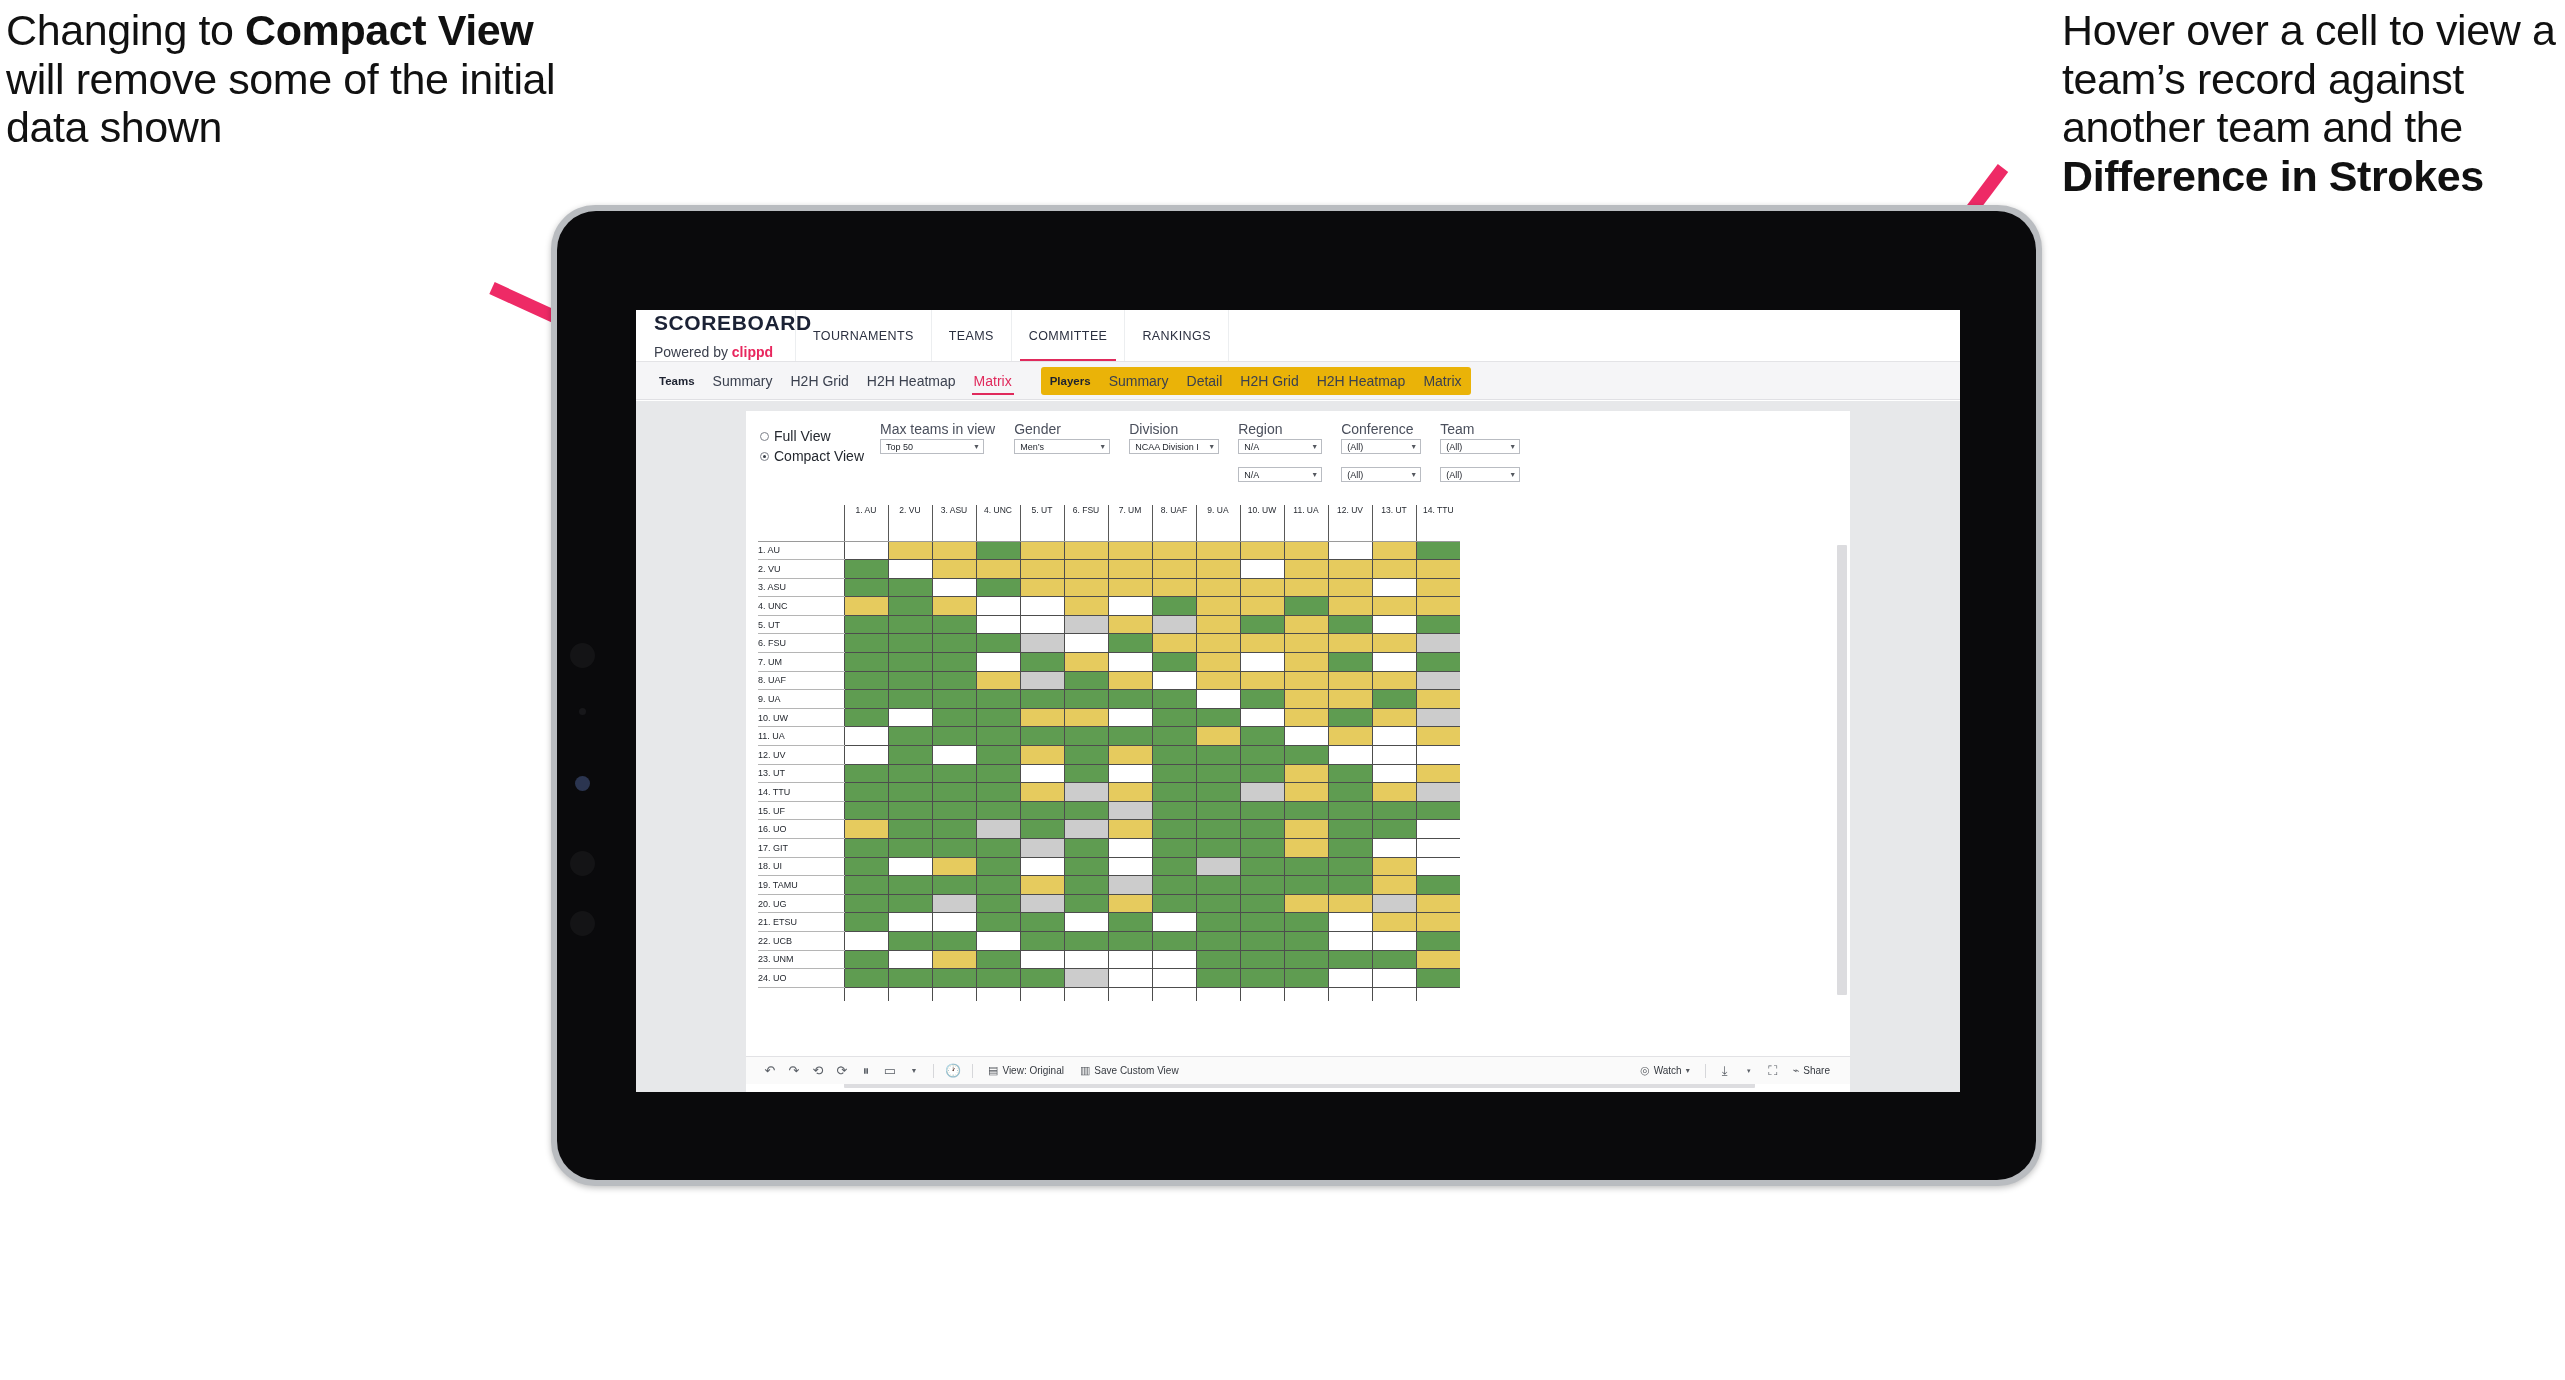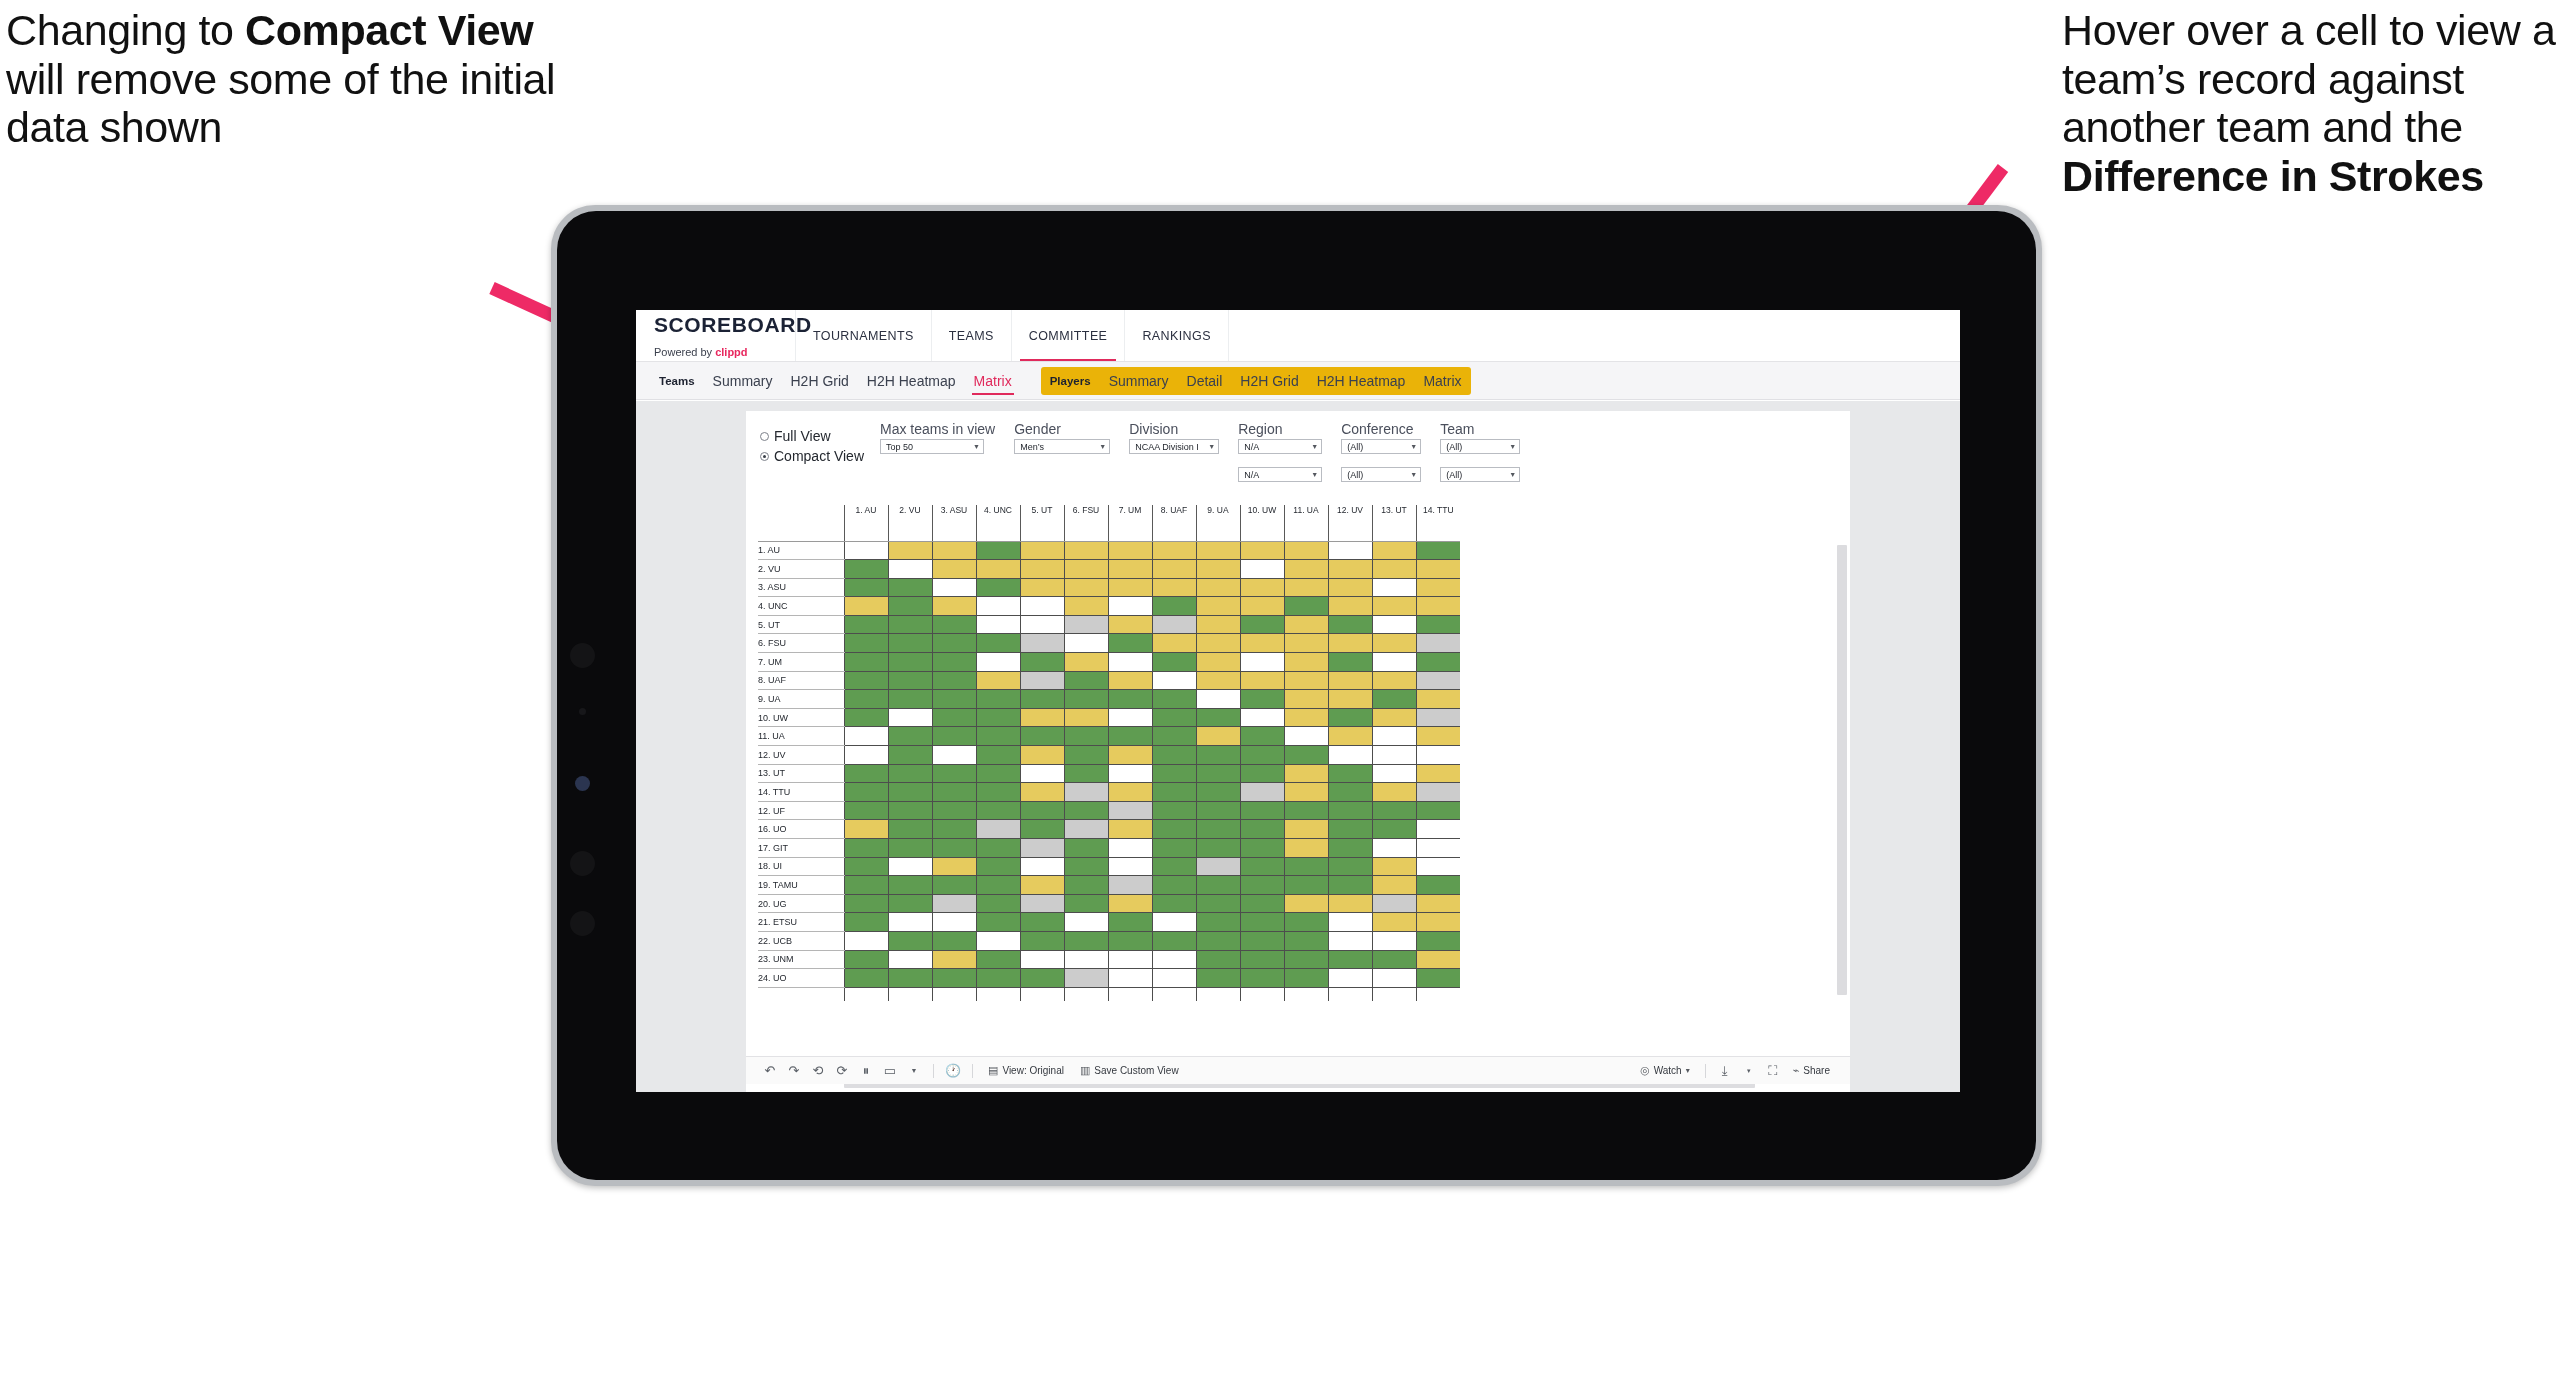--- a/index.html
+++ b/index.html
@@ -64,21 +64,21 @@
   #app-header {
     height: 52px;
     background: #ffffff;
     border-bottom: 1px solid #e3e3e6;
     display: flex; align-items: stretch;
   }
   #brand { width: 160px; display:flex; flex-direction: column; justify-content:center; padding-left: 18px;
            border-right: 1px solid #eceef0; }
   #brand-title { font-family: "Liberation Sans", sans-serif; font-weight: 700; font-size: 21px;
                  letter-spacing: 0.6px; color: #1b2235; line-height: 1; }
-  #brand-sub { font-size: 11px; color: #3a3f4c; margin-top: 11px; }
+  #brand-sub { font-size: 14px; color: #3a3f4c; margin-top: 11px; }
   #brand-sub .kw { color: #e8275e; font-weight: 700; }
   .topnav-item {
     display:flex; align-items:center; padding: 0 17px;
     font-size: 12.5px; letter-spacing: .4px; color: #2b3040; cursor: pointer;
     border-right: 1px solid #eceef0;
     position: relative;
   }
   .topnav-item.active::after {
     content:""; position:absolute; left: 8px; right: 8px; bottom: 0; height: 2.5px; background: #e02a5c;
   }
@@ -610,21 +610,21 @@
                       <td class="cell c-y"></td>
                       <td class="cell c-g"></td>
                       <td class="cell c-g"></td>
                       <td class="cell c-a"></td>
                       <td class="cell c-y"></td>
                       <td class="cell c-g"></td>
                       <td class="cell c-y"></td>
                       <td class="cell c-a"></td>
                     </tr>
                     <tr>
-                      <td class="rowhead">12. UF</td>
+                      <td class="rowhead">15. UF</td>
                       <td class="cell c-g"></td>
                       <td class="cell c-g"></td>
                       <td class="cell c-g"></td>
                       <td class="cell c-g"></td>
                       <td class="cell c-g"></td>
                       <td class="cell c-g"></td>
                       <td class="cell c-a"></td>
                       <td class="cell c-g"></td>
                       <td class="cell c-g"></td>
                       <td class="cell c-g"></td>

